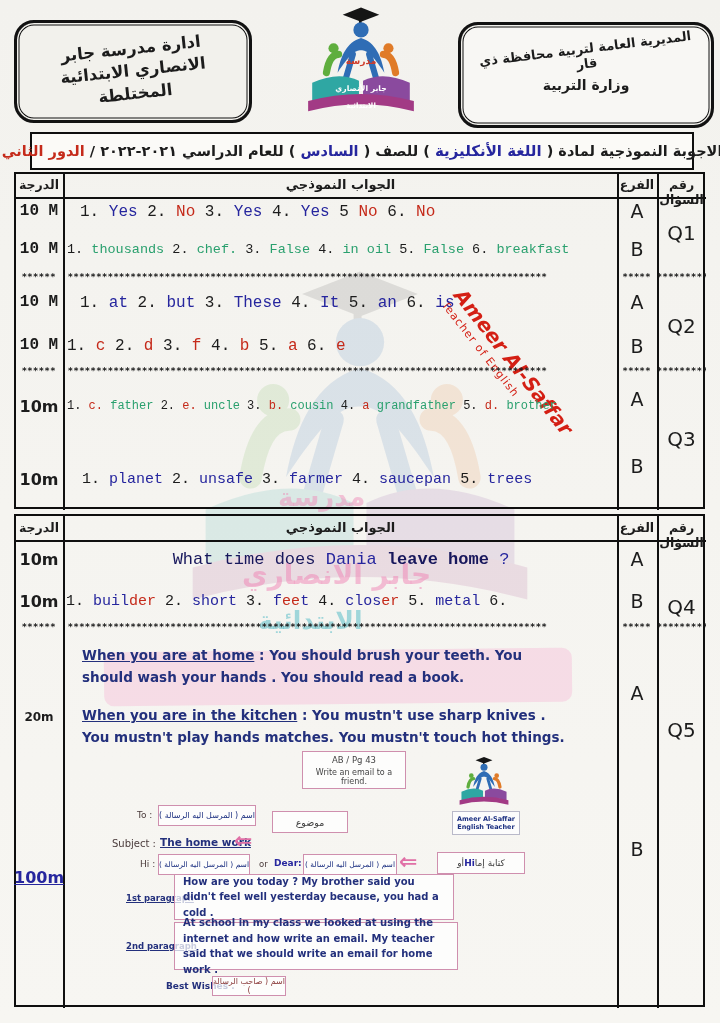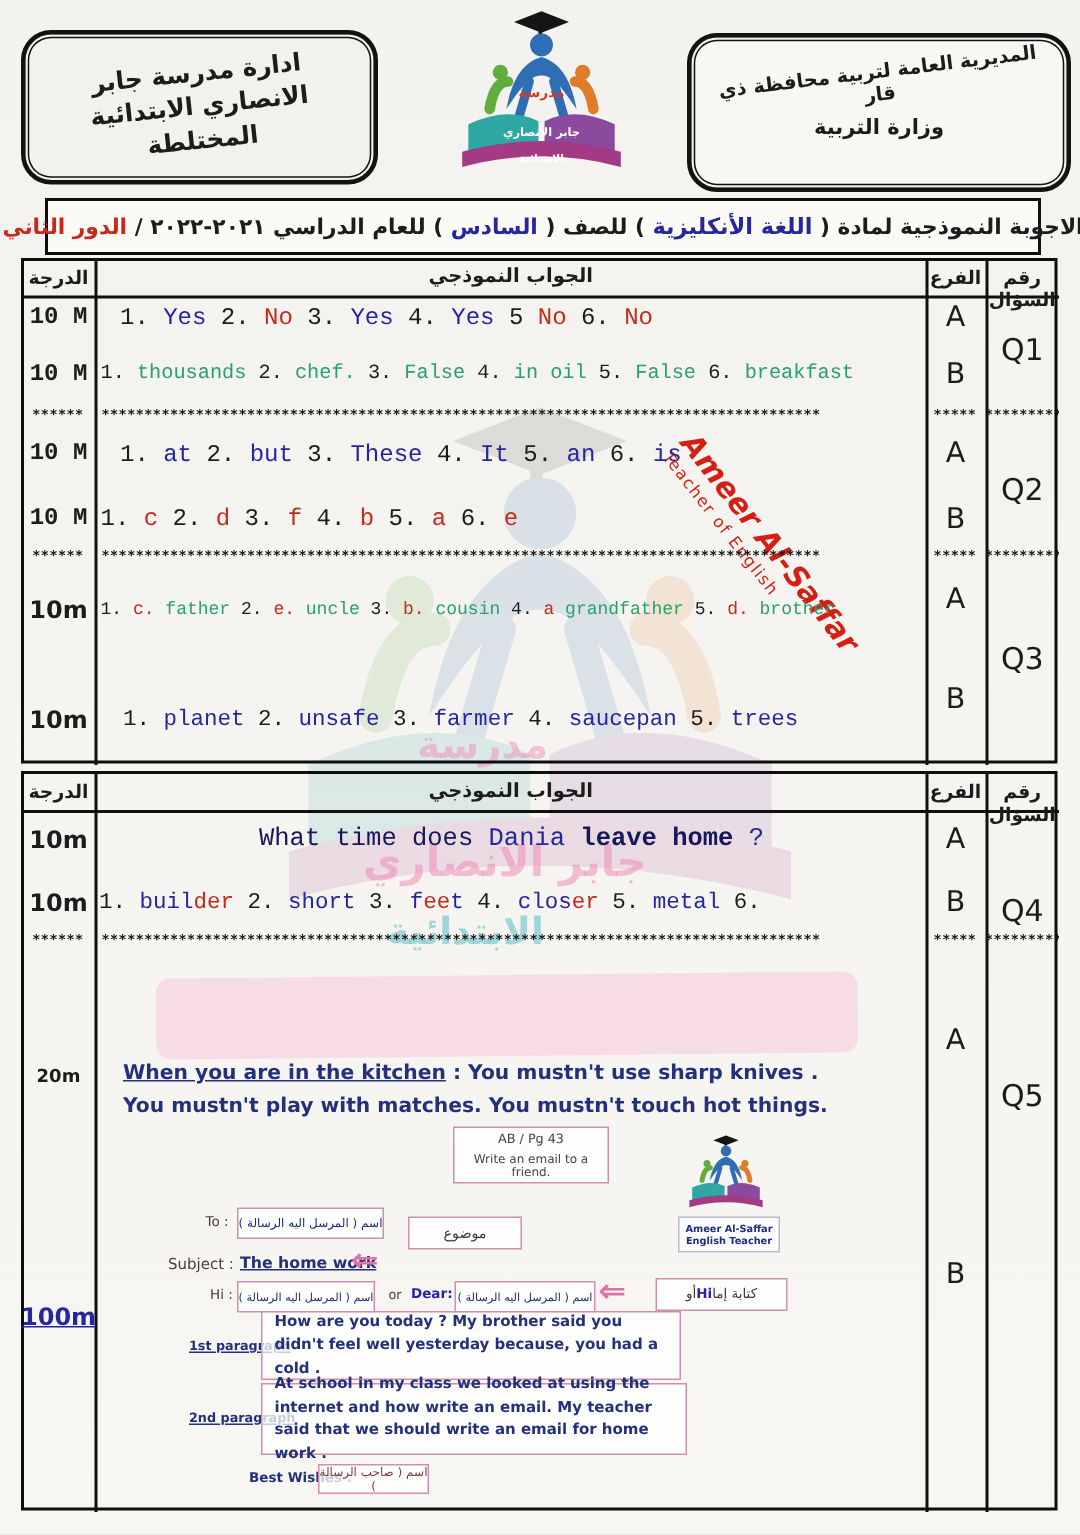--- a/index.html
+++ b/index.html
@@ -148,22 +148,25 @@
   <div class="abs bold c" style="left:14px;top:592px;width:50px;font-size:16px;">10m</div>
   <div class="abs mono" style="left:66px;top:593px;font-size:15px;"><span style="color: rgb(28, 28, 28);">1. </span><span style="color: rgb(38, 38, 158);">buil</span><span style="color: rgb(197, 42, 26);">der</span><span style="color: rgb(28, 28, 28);">   2. </span><span style="color: rgb(38, 38, 158);">short</span><span style="color: rgb(28, 28, 28);">   3. </span><span style="color: rgb(38, 38, 158);">f</span><span style="color: rgb(197, 42, 26);">ee</span><span style="color: rgb(38, 38, 158);">t</span><span style="color: rgb(28, 28, 28);">   4. </span><span style="color: rgb(38, 38, 158);">clos</span><span style="color: rgb(197, 42, 26);">er</span><span style="color: rgb(28, 28, 28);"> 5. </span><span style="color: rgb(38, 38, 158);">metal</span><span style="color: rgb(28, 28, 28);"> 6.</span></div>
   <div class="abs c" style="left:617px;top:548px;width:40px;font-size:19px;">A</div>
   <div class="abs c" style="left:617px;top:590px;width:40px;font-size:19px;">B</div>
   <div class="abs c" style="left:657px;top:595px;width:49px;font-size:20px;">Q4</div>
   <div class="abs stars c" style="left:14px;top:622px;width:50px;font-size:9px;">******</div>
   <div class="abs stars" style="left:68px;top:622px;width:548px;overflow:hidden;font-size:9px;">************************************************************************************</div>
   <div class="abs stars c" style="left:617px;top:622px;width:40px;font-size:9px;">*****</div>
   <div class="abs stars c" style="left:657px;top:622px;width:49px;overflow:hidden;font-size:9px;">************</div>
 
+  <div class="abs hand" style="left:82px;top:645px;width:492px;font-size:13.5px;line-height:1.6;font-weight:bold;">
+    <span class="u">When you are at home</span><span> : You should brush your teeth. You should wash your hands . You should read a book.</span>
+  </div>
   <div class="abs hand" style="left:82px;top:705px;width:492px;font-size:13.5px;line-height:1.6;font-weight:bold;">
-    <span class="u">When you are in the kitchen</span><span> : You mustn't use sharp knives . You mustn't play with matches. You mustn't touch hot things.</span>
+    <span class="u">When you are in the kitchen</span><span> : You mustn't use sharp knives . You mustn't play hands matches. You mustn't touch hot things.</span>
   </div>
   <div class="abs bold c" style="left:14px;top:710px;width:50px;font-size:12px;">20m</div>
   <div class="abs c" style="left:617px;top:682px;width:40px;font-size:19px;">A</div>
   <div class="abs c" style="left:657px;top:718px;width:49px;font-size:20px;">Q5</div>
 
   <div class="abs pinkbox" style="left:302px;top:751px;width:102px;height:36px;flex-direction:column;">
     <div style="font-size:8.5px;color:#444;">AB / Pg 43</div>
     <div style="font-size:8px;color:#444;margin-top:3px;">Write an email to a friend.</div>
   </div>
 

